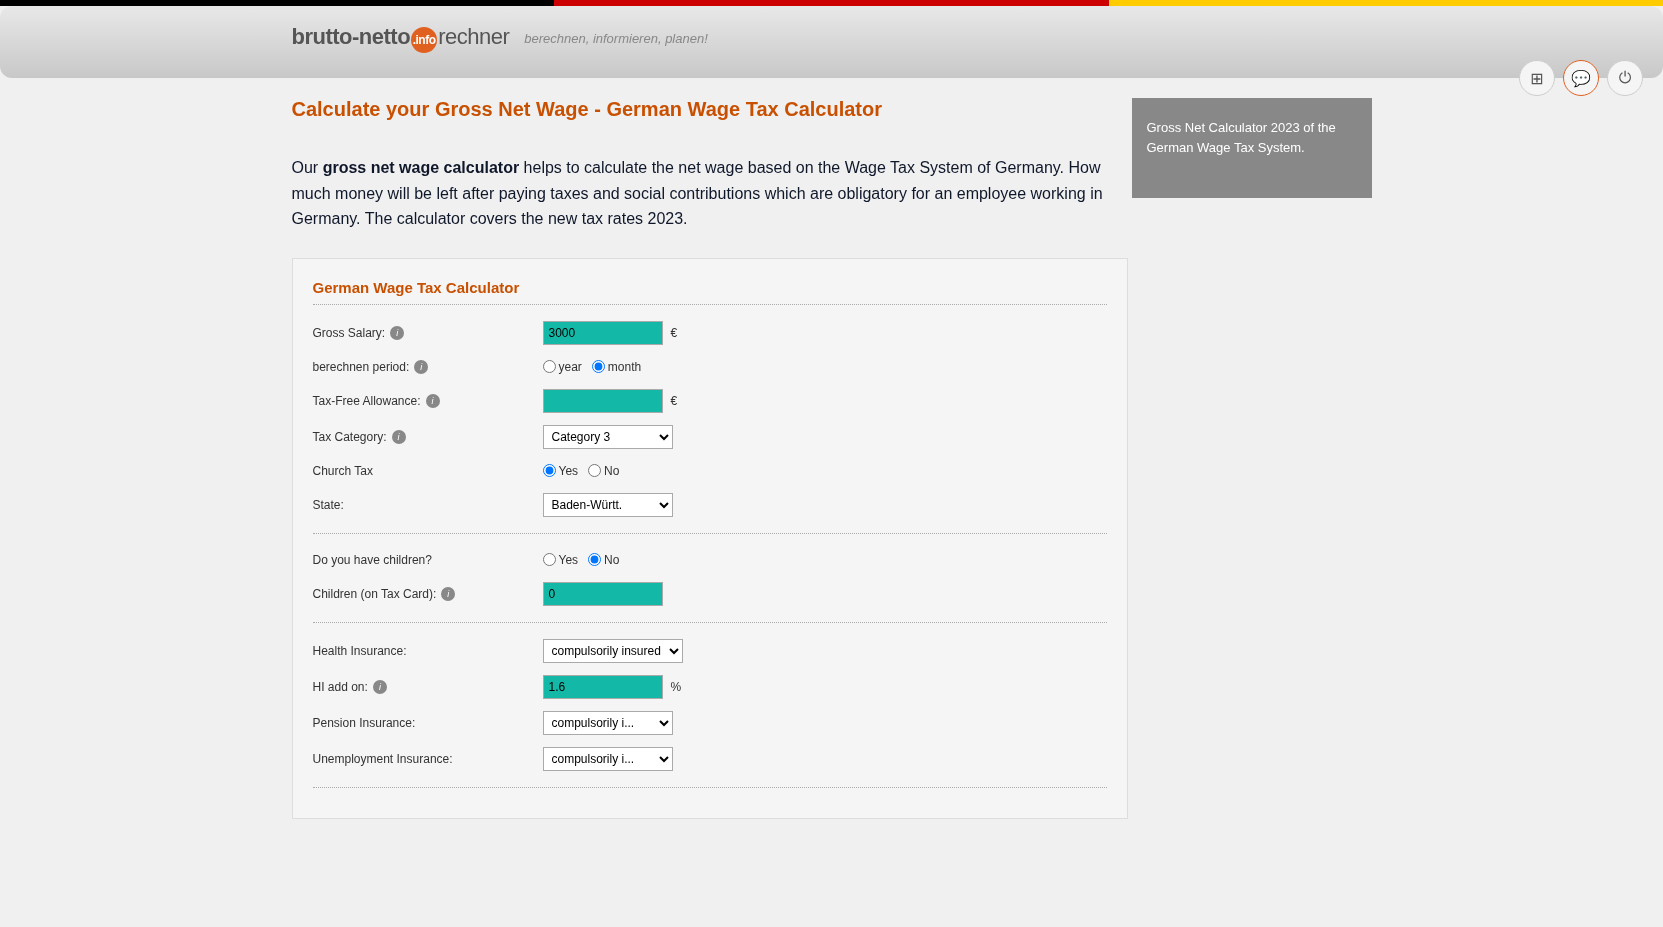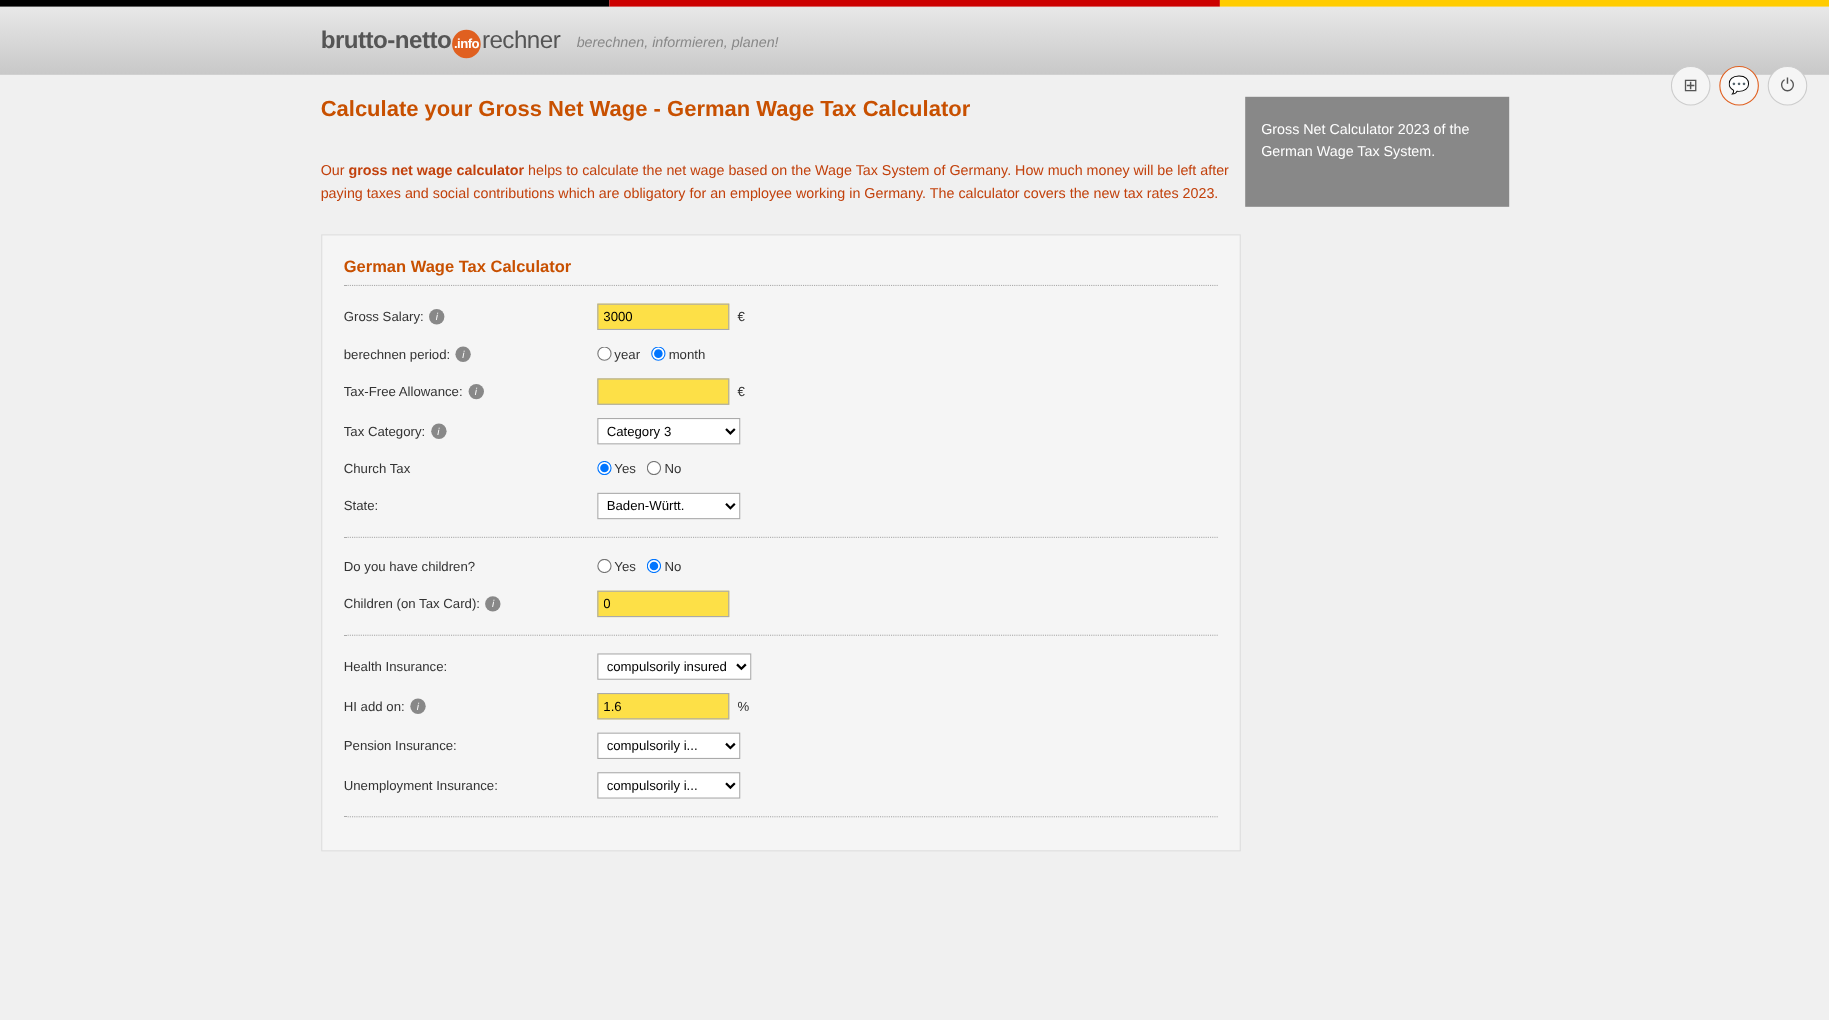--- a/index.html
+++ b/index.html
@@ -107,22 +107,22 @@
 
     
     .page-title {
       color: #c85000;
       font-size: 20px;
       font-weight: bold;
       margin-bottom: 10px;
     }
 
     .page-description {
-      font-size: 13px;
-      color: #c2410c;
+      font-size: 16px;
+      color: #0f172a;
       line-height: 1.6;
       margin-bottom: 15px;
       margin-top: 34px;
     }
     .page-description strong {
       font-weight: bold;
     }
 
     
     .calculator-box {
@@ -182,21 +182,21 @@
       font-size: 9px;
       font-style: italic;
       cursor: pointer;
       flex-shrink: 0;
     }
 
     input[type="text"], input[type="number"] {
       width: 120px;
       padding: 3px 5px;
       border: 1px solid #aaa;
-      background: #fde047;
+      background: #14b8a6;
       font-size: 12px;
       height: 24px;
     }
 
     select {
       width: 130px;
       padding: 2px 4px;
       border: 1px solid #aaa;
       background: #fff;
       font-size: 12px;
@@ -252,21 +252,22 @@
     }
 
     .toolbar-btn.orange {
       color: #e06020;
       border-color: #e06020;
     }
 
     
     .header-section {
       background: linear-gradient(to bottom, #e8e8e8, #c8c8c8);
-      padding-bottom: 5px;
+      padding-bottom: 15px;
+      border-radius: 12px;
     }
 
     .nav-container {
       max-width: 1100px;
       margin: 0 auto;
       padding: 0 10px;
     }
 
     .header-inner {
       max-width: 1100px;

